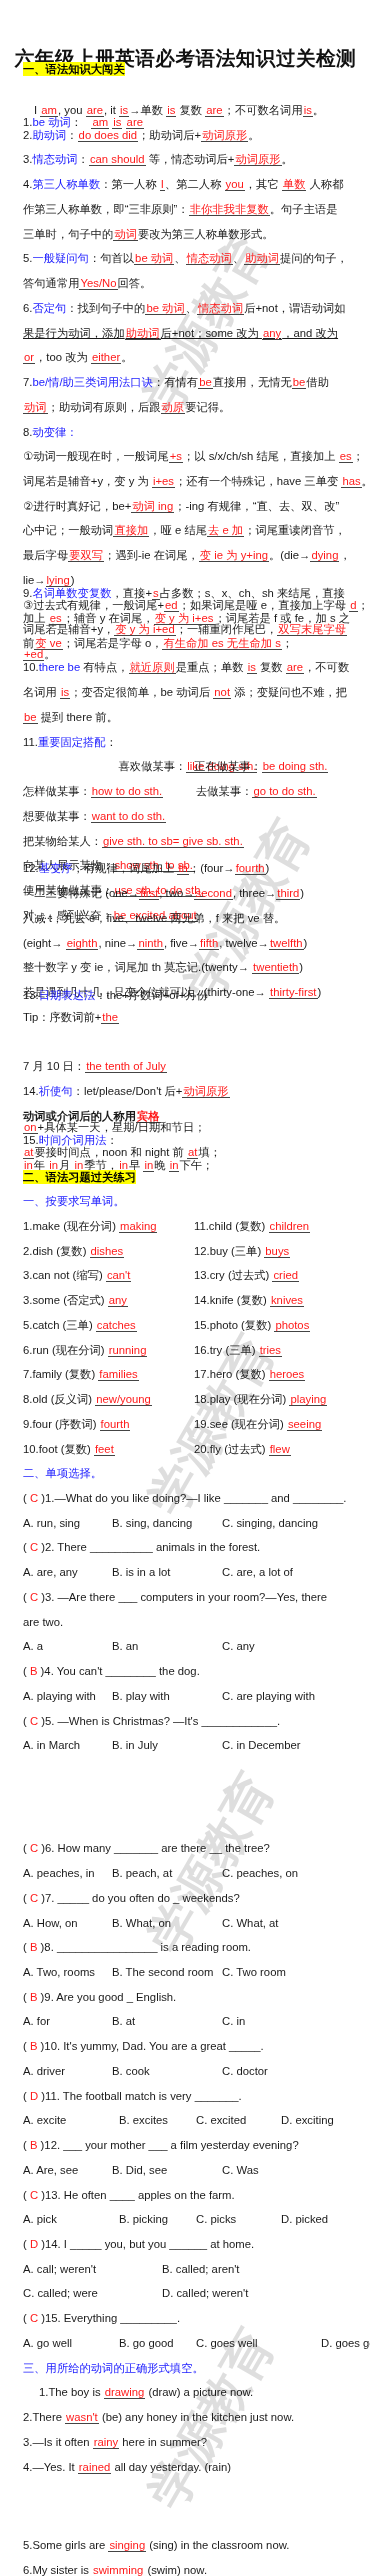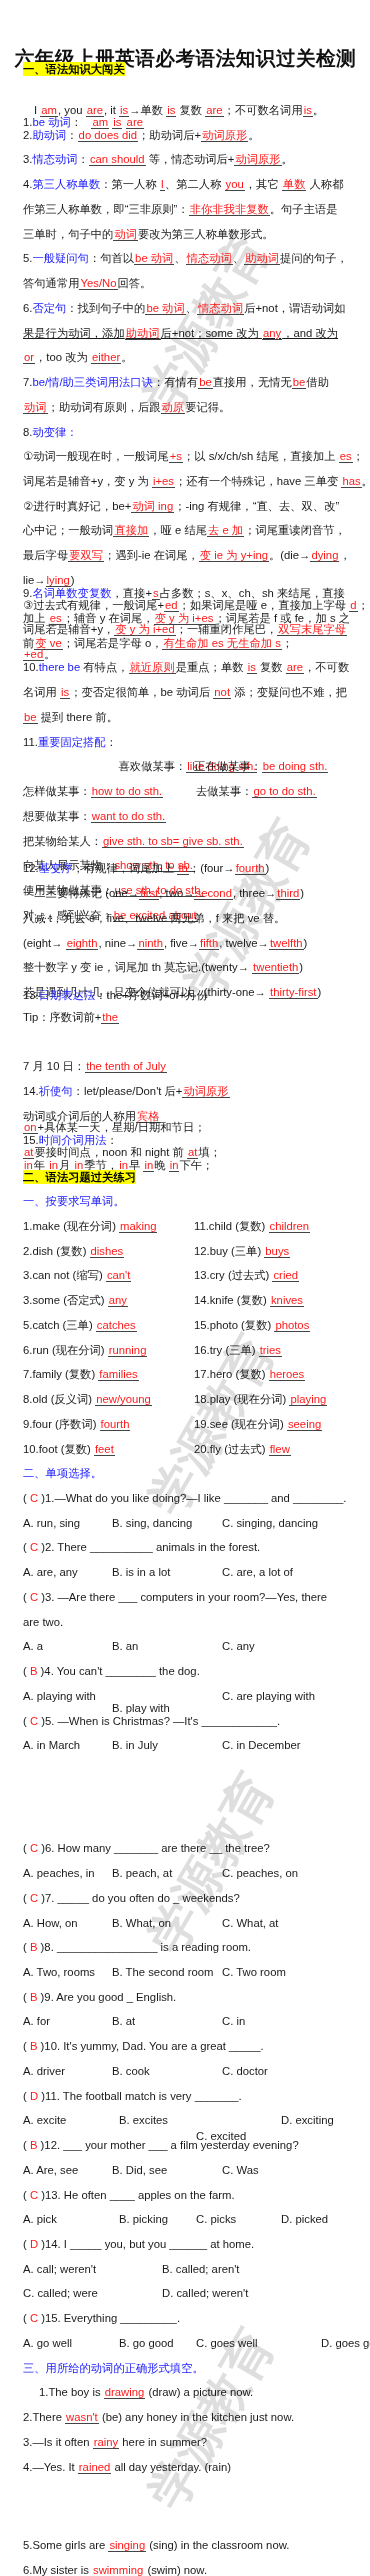--- a/index.html
+++ b/index.html
@@ -106,21 +106,21 @@
 <div class="line" style="top: 861px;"><span>12.</span><span class="blue">基变序</span><span>，有规律，词尾加上 </span><span class="u red">th</span><span>；(four→</span><span class="u red">fourth</span><span>)</span></div>
     <div class="line" style="top: 886px;"><span>一二三要特殊记 (one→</span><span class="u red">first</span><span>, two→</span><span class="u red">second</span><span>, three→</span><span class="u red">third</span><span>)</span></div>
     <div class="line" style="top: 911px;"><span>八减 t，九去 e，five、twelve 两兄弟，f 来把 ve 替。</span></div>
     <div class="line" style="top: 960px;"><span>整十数字 y 变 ie，词尾加 th 莫忘记.(twenty→ </span><span class="u red">twentieth</span><span>)</span></div>
     <div class="line" style="top: 936px;"><span>(eight→ </span><span class="u red">eighth</span><span>, nine→</span><span class="u red">ninth</span><span>, five→</span><span class="u red">fifth</span><span>, twelve→</span><span class="u red">twelfth</span><span>)</span></div>
     <div class="line" style="top: 985px;"><span>若是遇到几十几，只变个位就可以。(thirty-one→ </span><span class="u red">thirty-first</span><span>)</span></div>
     <div class="line" style="top: 1010px;"><span>Tip：序数词前+</span><span class="u red">the</span></div>
     <div class="line" style="top: 988px;"><span>13.</span><span class="blue">日期表达法</span><span>：the+序数词+of+月份</span></div>
     <div class="line" style="top: 1059px;"><span>7 月 10 日：</span><span class="u red">the tenth of July</span></div>
     <div class="line" style="top: 1084px;"><span>14.</span><span class="blue">祈使句</span><span>：let/please/Don't 后+</span><span class="u red">动词原形</span></div>
-    <div class="line" style="top: 1109px;"><span>动词或介词后的人称用</span><span class="u red">宾格</span></div>
+    <div class="line" style="top: 1109px; font-weight: bold;"><span>动词或介词后的人称用</span><span class="u red">宾格</span></div>
     <div class="line" style="top: 1133px;"><span>15.</span><span class="blue">时间介词用法</span><span>：</span></div>
     <div class="line" style="top: 1158px;"><span class="u red">in</span><span>年 </span><span class="u red">in</span><span>月 </span><span class="u red">in</span><span>季节，</span><span class="u red">in</span><span>早 </span><span class="u red">in</span><span>晚 </span><span class="u red">in</span><span>下午；</span></div>
     <div class="line" style="top: 1120px;"><span class="u red">on</span><span>+具体某一天，星期/日期和节日；</span></div>
     <div class="line" style="top: 1145px;"><span class="u red">at</span><span>要接时间点，noon 和 night 前 </span><span class="u red">at</span><span>填；</span></div>
     <div class="line" style="top: 1170px;"><span class="hl">二、语法习题过关练习</span></div>
     <div class="line" style="top: 1194px;"><span class="blue">一、按要求写单词。</span></div>
     <div class="line" style="top: 1219px;"><span>1.make (现在分词) </span><span class="u red">making</span><span class="col2" style="left:171px;"><span>11.child (复数) </span><span class="u red">children</span></span></div>
     <div class="line" style="top: 1244px;"><span>2.dish (复数) </span><span class="u red">dishes</span><span class="col2" style="left:171px;"><span>12.buy (三单) </span><span class="u red">buys</span></span></div>
     <div class="line" style="top: 1268px;"><span>3.can not (缩写) </span><span class="u red">can't</span><span class="col2" style="left:171px;"><span>13.cry (过去式) </span><span class="u red">cried</span></span></div>
     <div class="line" style="top: 1293px;"><span>3.some (否定式) </span><span class="u red">any</span><span class="col2" style="left:171px;"><span>14.knife (复数) </span><span class="u red">knives</span></span></div>
@@ -146,21 +146,21 @@
     <div class="line" style="top: 1590px;">( <span class="red">C</span> <span>)3. —Are there ___ computers in your room?—Yes, there</span></div>
     <div class="line" style="top: 1615px;"><span>are two.</span></div>
     <div class="line" style="top: 1639px;">
       <span class="col2" style="left:0px;">A. a</span>
       <span class="col2" style="left:89px;">B. an</span>
       <span class="col2" style="left:199px;">C. any</span>
     </div>
     <div class="line" style="top: 1664px;">( <span class="red">B</span> <span>)4. You can't ________ the dog.</span></div>
     <div class="line" style="top: 1689px;">
       <span class="col2" style="left:0px;">A. playing with</span>
-      <span class="col2" style="left:89px;margin-top:12px;">B. play with</span>
+      <span class="col2" style="left:89px;">B. play with</span>
       <span class="col2" style="left:199px;">C. are playing with</span>
     </div>
     <div class="line" style="top: 1714px;">( <span class="red">C</span> <span>)5. —When is Christmas? —It's ____________.</span></div>
     <div class="line" style="top: 1738px;">
       <span class="col2" style="left:0px;">A. in March</span>
       <span class="col2" style="left:89px;">B. in July</span>
       <span class="col2" style="left:199px;">C. in December</span>
     </div>
     <div class="line" style="top: 1841px;">( <span class="red">C</span> <span>)6. How many _______ are there __ the tree?</span></div>
     <div class="line" style="top: 1866px;">
@@ -189,21 +189,21 @@
     <div class="line" style="top: 2039px;">( <span class="red">B</span> <span>)10. It's yummy, Dad. You are a great _____.</span></div>
     <div class="line" style="top: 2064px;">
       <span class="col2" style="left:0px;">A. driver</span>
       <span class="col2" style="left:89px;">B. cook</span>
       <span class="col2" style="left:199px;">C. doctor</span>
     </div>
     <div class="line" style="top: 2089px;">( <span class="red">D</span> <span>)11. The football match is very _______.</span></div>
     <div class="line" style="top: 2113px;">
       <span class="col2" style="left:0px;">A. excite</span>
       <span class="col2" style="left:96px;">B. excites</span>
-      <span class="col2" style="left:173px;margin-top:16px;">C. excited</span>
+      <span class="col2" style="left:173px;">C. excited</span>
       <span class="col2" style="left:258px;">D. exciting</span>
     </div>
     <div class="line" style="top: 2138px;">( <span class="red">B</span> <span>)12. ___ your mother ___ a film yesterday evening?</span></div>
     <div class="line" style="top: 2163px;">
       <span class="col2" style="left:0px;">A. Are, see</span>
       <span class="col2" style="left:89px;">B. Did, see</span>
       <span class="col2" style="left:199px;">C. Was</span>
     </div>
     <div class="line" style="top: 2188px;">( <span class="red">C</span> <span>)13. He often ____ apples on the farm.</span></div>
     <div class="line" style="top: 2212px;">

